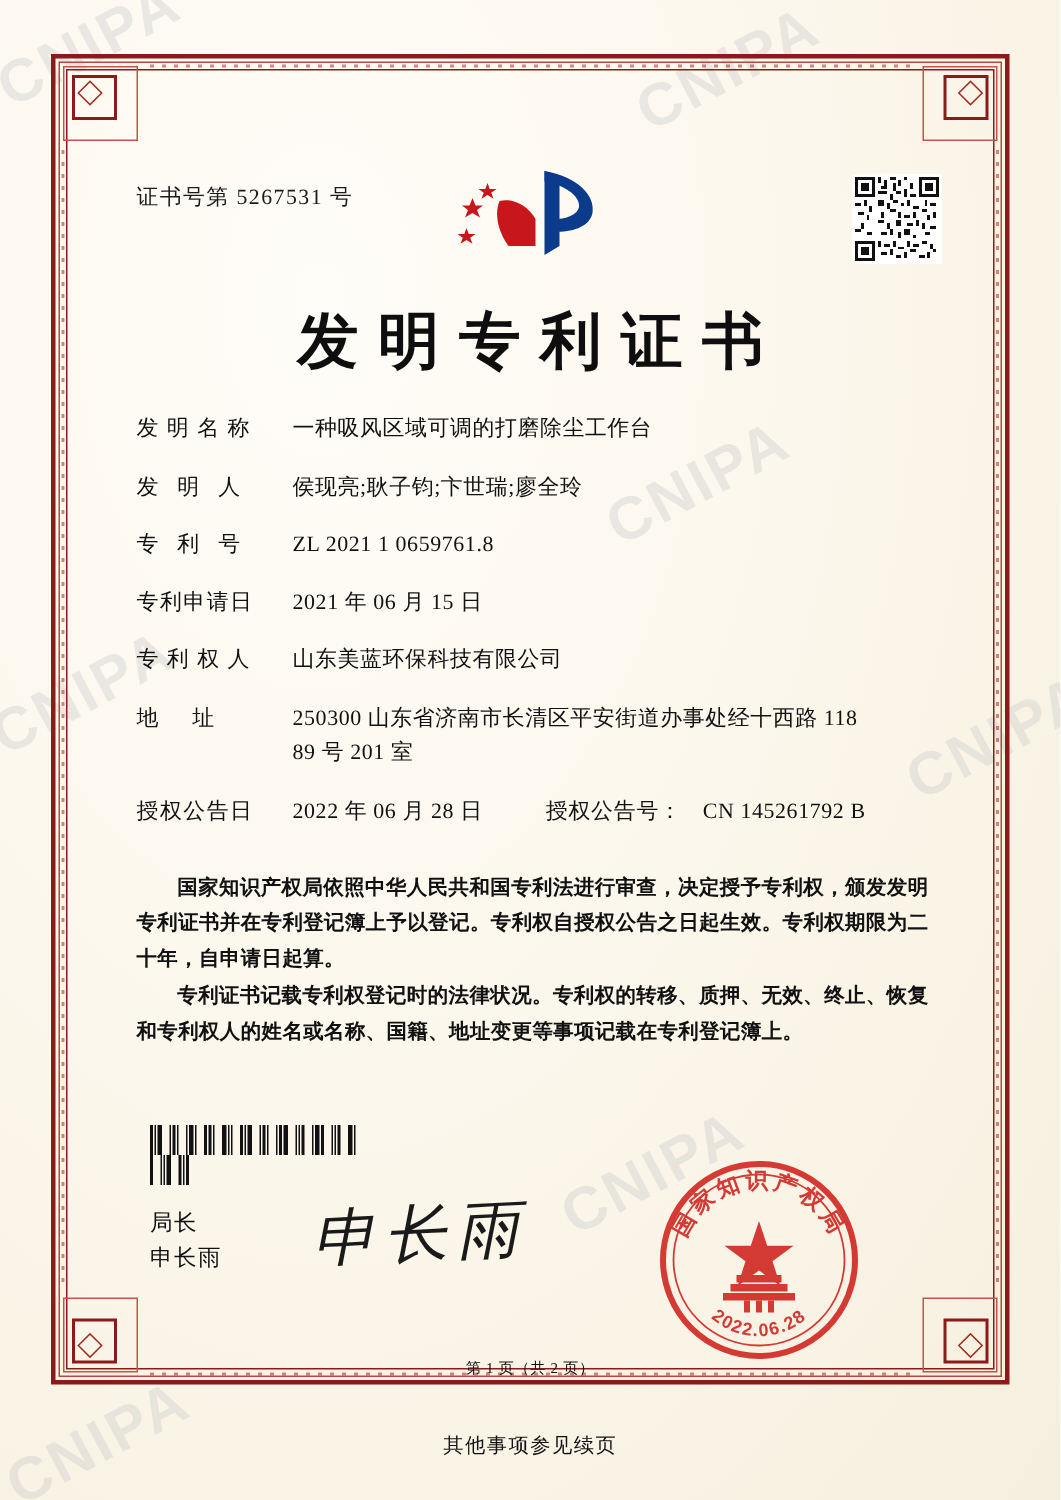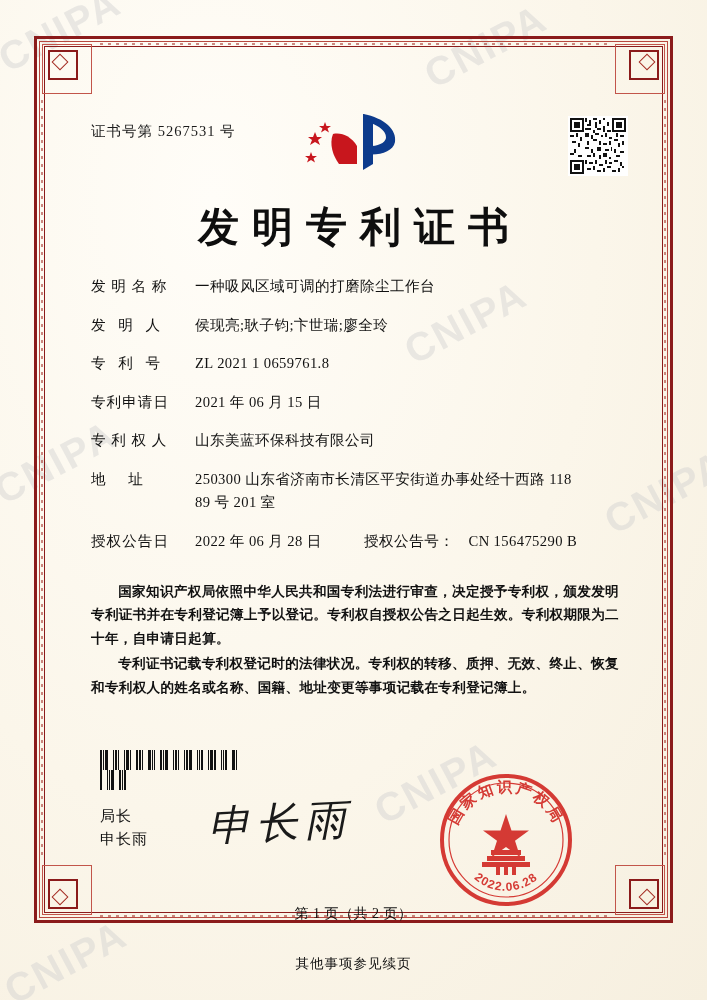--- a/index.html
+++ b/index.html
@@ -244,21 +244,21 @@
     position: absolute;
     left: 378px; top: 710px;
     width: 140px; height: 140px;
   }
 
   .page-num {
     position: absolute;
     left: 0; top: 845px;
     width: 591px;
     text-align: center;
-    font-size: 14px;
+    font-size: 10px;
     color: #111;
     letter-spacing: 0.5px;
   }
 
   .footer-note {
     position: absolute;
     left: 0; top: 955px;
     width: 707px;
     text-align: center;
     font-size: 13.5px;
@@ -452,21 +452,21 @@
           <span class="second-line">89 号 201 室</span>
         </div>
       </div>
 
       <div class="field-row">
         <div class="field-label sp3">授权公告日</div>
         <div class="field-value">
           <span>2022 年 06 月 28 日</span>
           <span class="inline-extra">
             <span class="ie-label">授权公告号：</span>
-            <span class="ie-value">CN 156475290 B</span>
+            <span class="ie-value">CN 145261792 B</span>
           </span>
         </div>
       </div>
 
     </div>
 
     <div class="paragraphs">
       <p>国家知识产权局依照中华人民共和国专利法进行审查，决定授予专利权，颁发发明专利证书并在专利登记簿上予以登记。专利权自授权公告之日起生效。专利权期限为二十年，自申请日起算。</p>
       <p>专利证书记载专利权登记时的法律状况。专利权的转移、质押、无效、终止、恢复和专利权人的姓名或名称、国籍、地址变更等事项记载在专利登记簿上。</p>
     </div>

